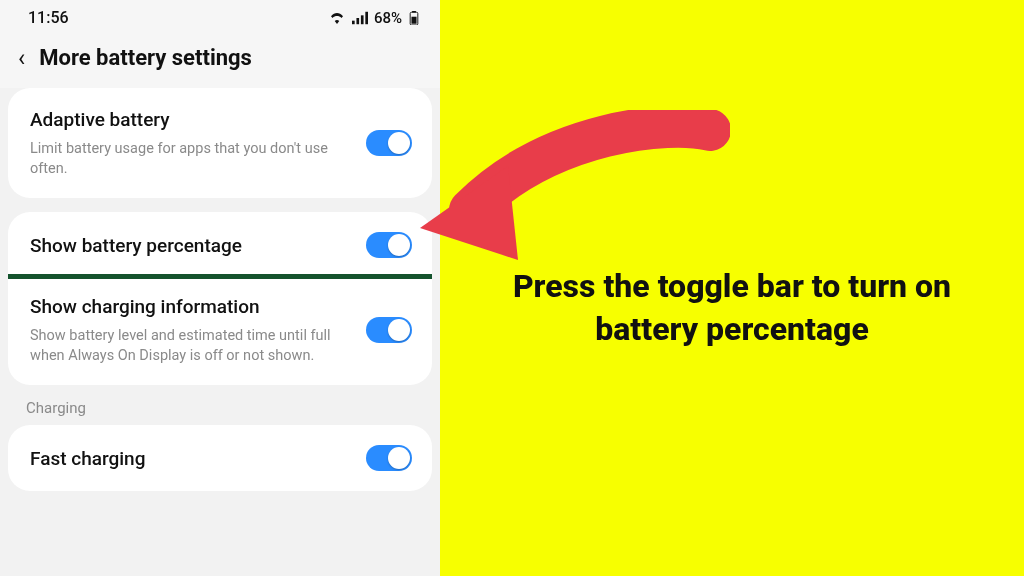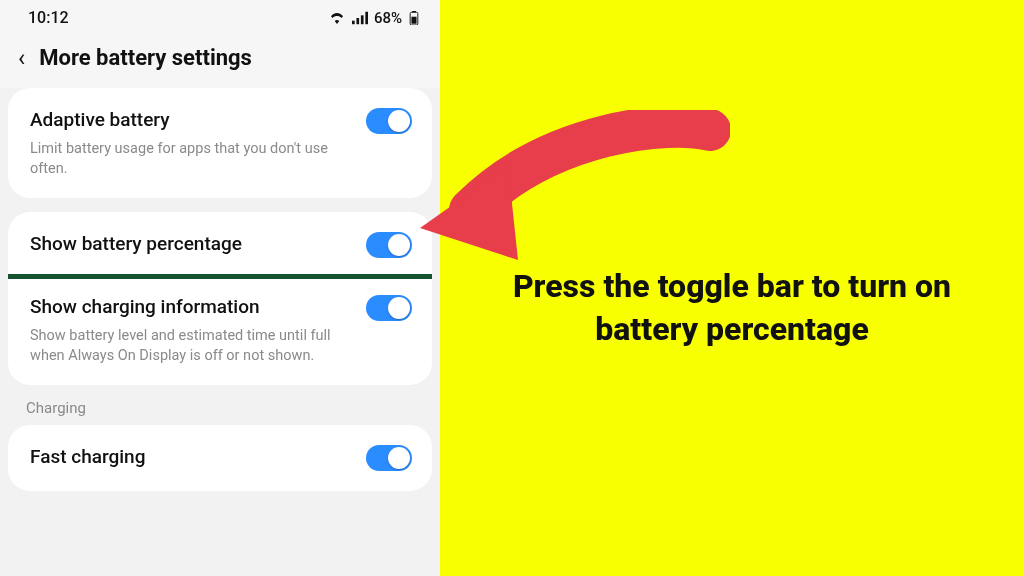--- a/index.html
+++ b/index.html
@@ -41,20 +41,21 @@
   .header .title { font-size: 22px; font-weight:700; color:#111; }
 
   .group {
     background: #fff;
     border-radius: 22px;
     margin: 0 8px 14px 8px;
     padding: 4px 0;
   }
   .row {
     display: flex;
+    align-items: center;
     justify-content: space-between;
     padding: 16px 20px 16px 22px;
     gap: 28px;
   }
   .row + .row { border-top: 5px solid #14532d; }
   .row .text { flex:1; }
   .row .label { font-size: 19px; color:#111; font-weight:500; }
   .row .sub { font-size: 14.5px; color:#8a8a8a; margin-top:8px; line-height:1.35; }
 
   .section-label { font-size:15px; color:#8a8a8a; padding: 0 0 8px 26px; }
@@ -97,21 +98,21 @@
     height: 180px;
     pointer-events: none;
   }
 </style>
 </head>
 <body>
 
 <div class="phone">
 
   <div class="status-bar">
-    <span>10:12</span>
+    <span>11:56</span>
     <div class="status-right">
       <svg viewBox="0 0 24 16" width="18">
           <path fill="#111" d="M12 16l3-4c-1-1-2-1.5-3-1.5s-2 .5-3 1.5l3 4zm-6-8c3.5-3.5 8.5-3.5 12 0l2-2.5C15 0 9 0 4 5.5L6 8z"></path>
         </svg>
       <svg viewBox="0 0 18 14" width="16">
           <rect x="0" y="10" width="3" height="4" fill="#111"></rect>
           <rect x="5" y="7" width="3" height="7" fill="#111"></rect>
           <rect x="10" y="4" width="3" height="10" fill="#111"></rect>
           <rect x="15" y="0" width="3" height="14" fill="#111"></rect>
         </svg>

